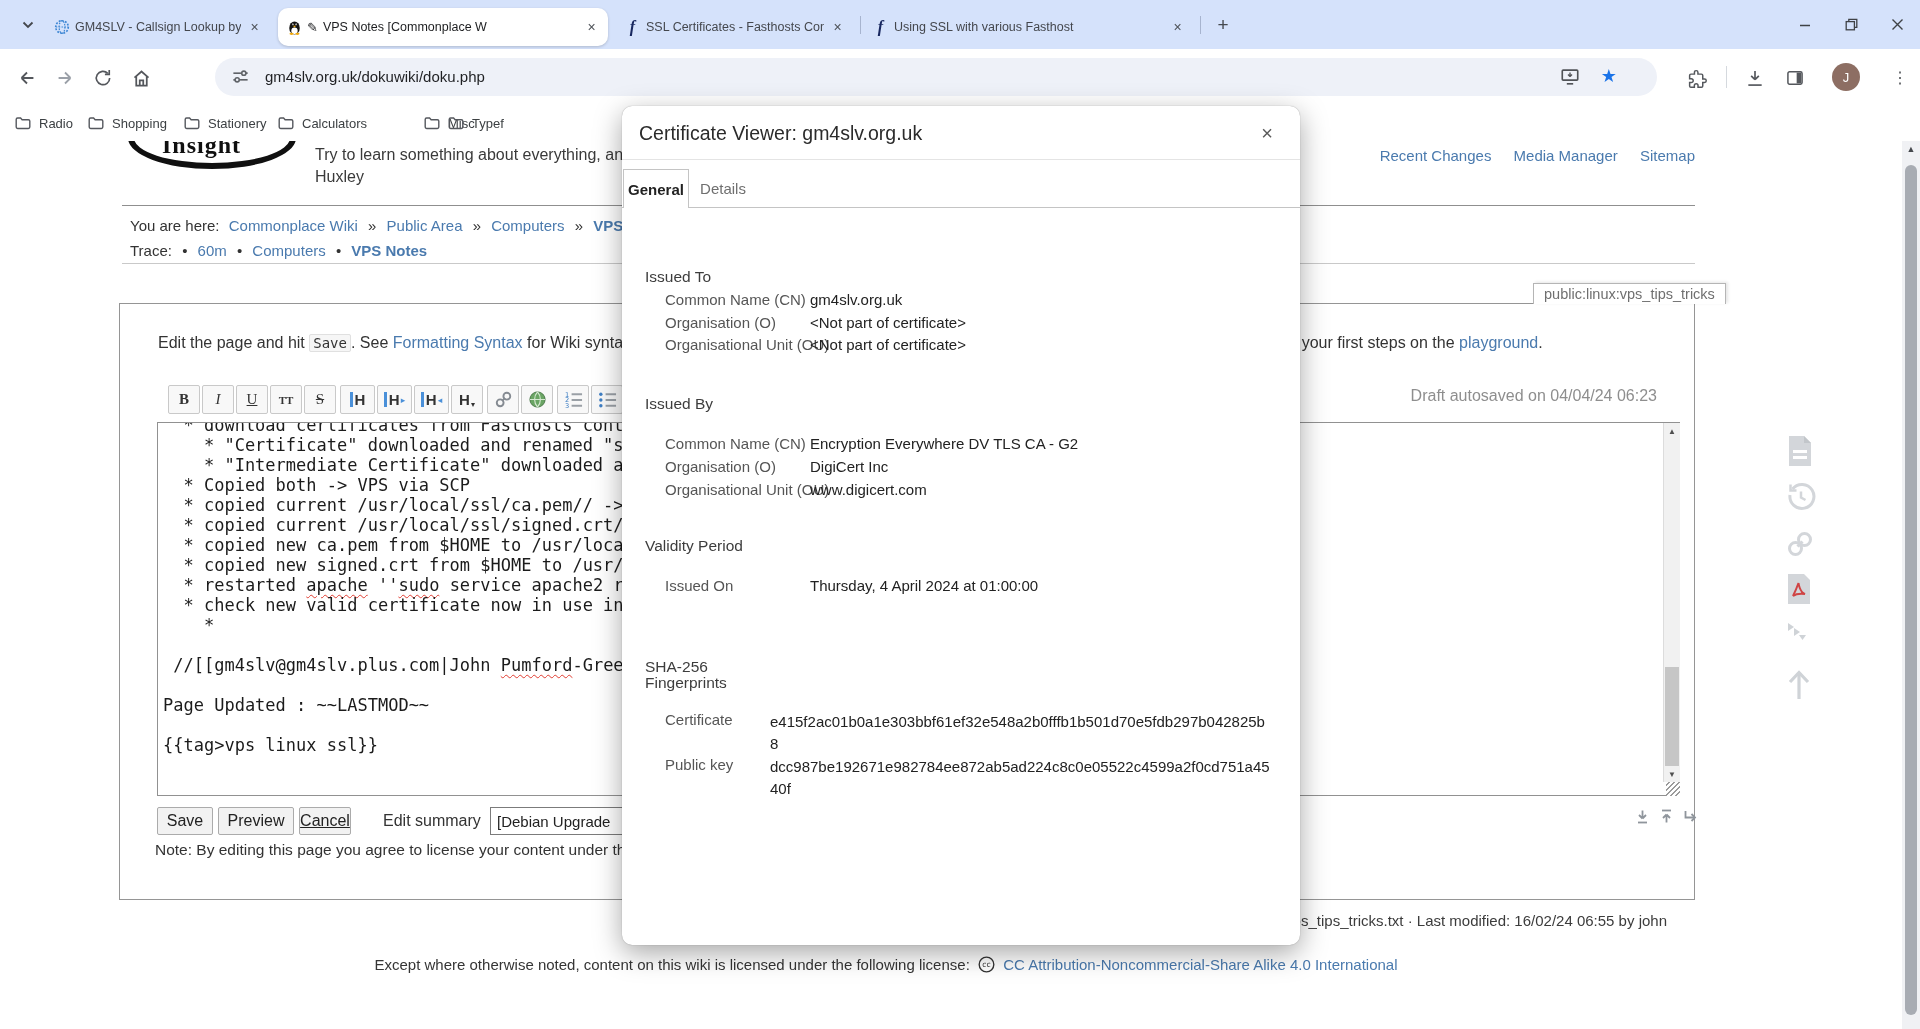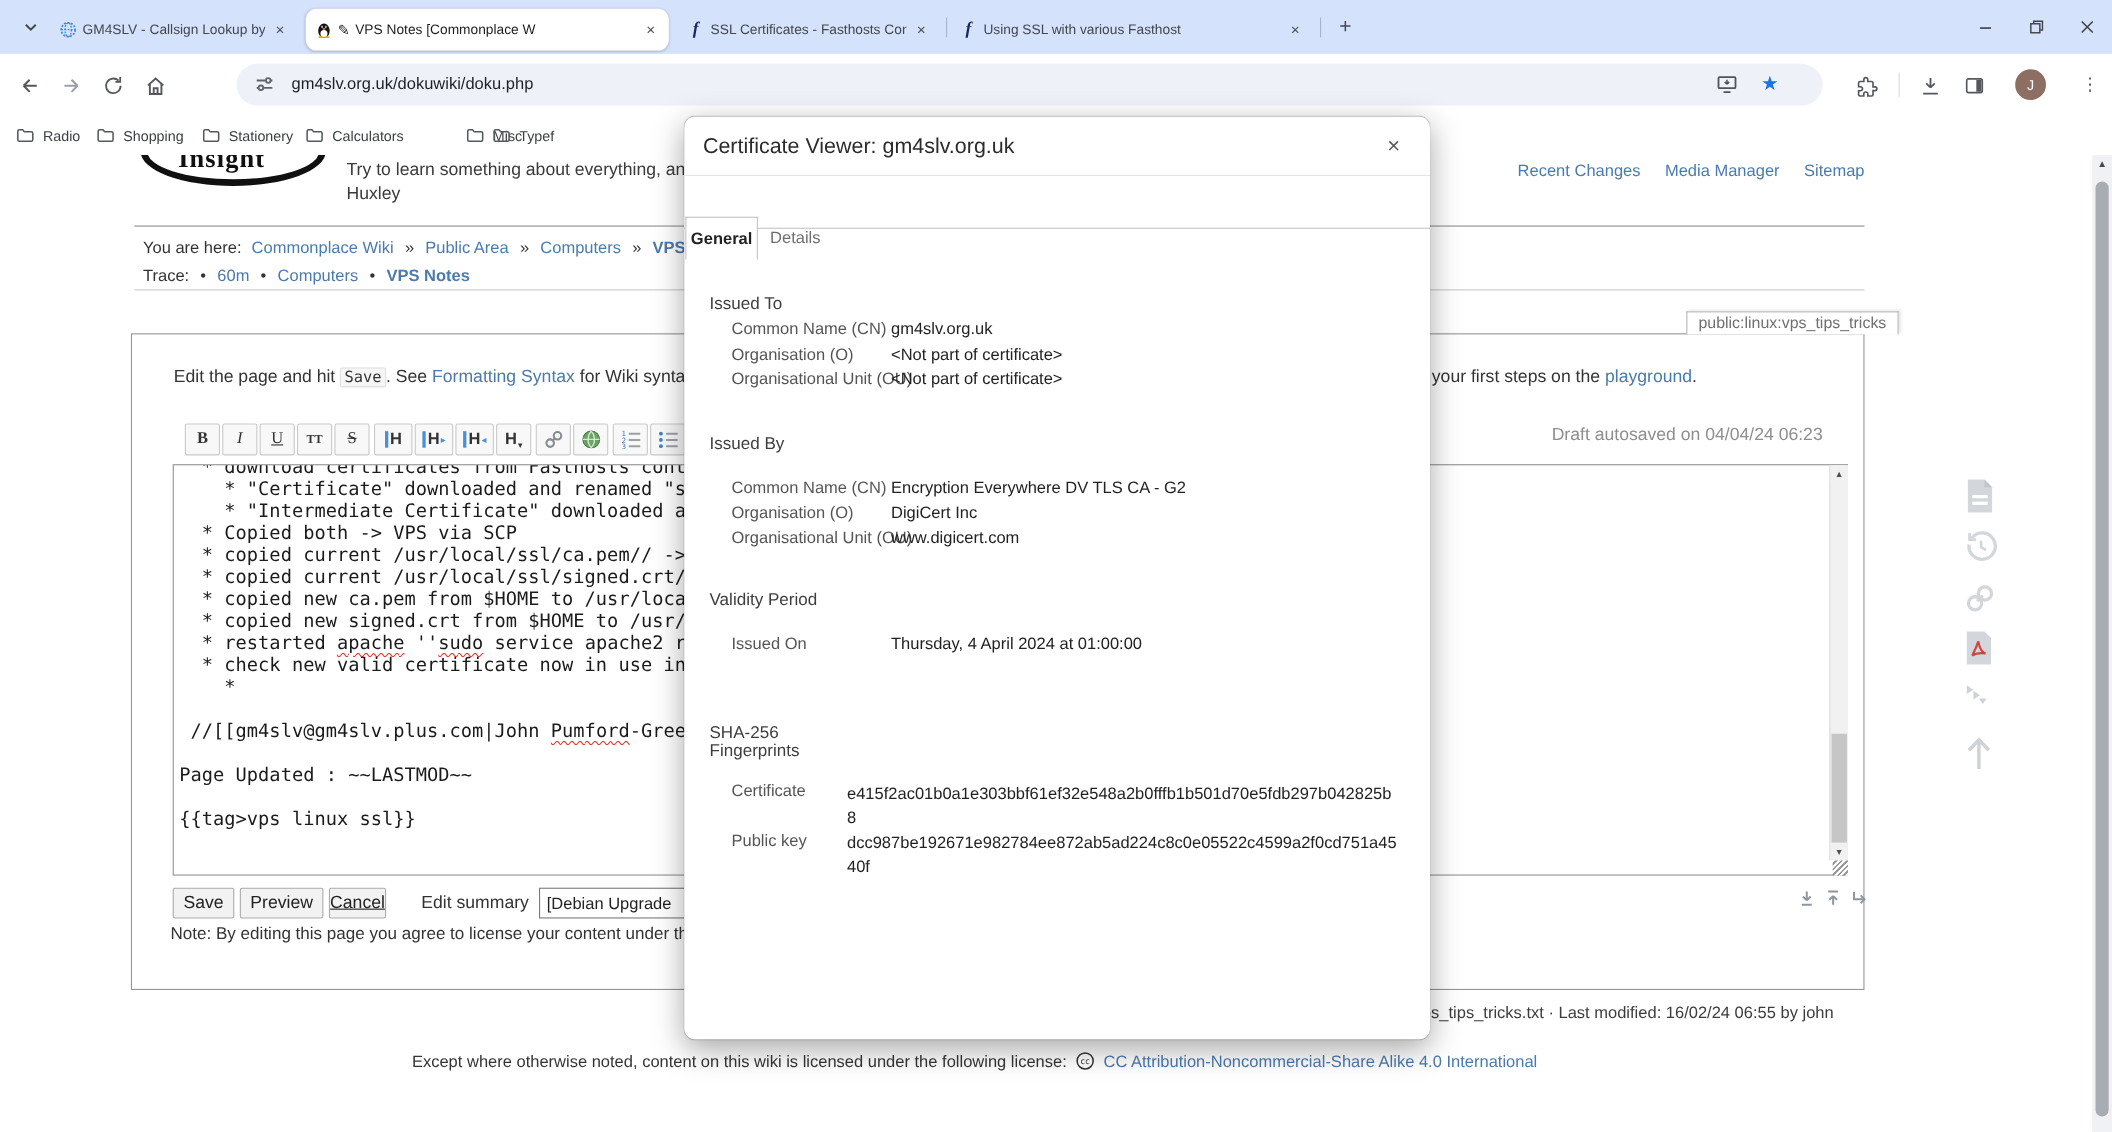--- a/index.html
+++ b/index.html
@@ -112,21 +112,21 @@
   .vscroll .varrow{position:absolute;left:0;top:3px;width:18px;text-align:center;font-size:9px;color:#45484d;}
   .vscroll .vthumb{position:absolute;left:3px;top:24px;width:12px;height:850px;background:#a8acb3;border-radius:6px;}
 
   
   .dialog{position:absolute;left:622px;top:106px;width:678px;height:839px;background:#fff;border-radius:10px;
           box-shadow:0 8px 28px rgba(0,0,0,.35),0 0 1px rgba(0,0,0,.4);z-index:100;font-size:15px;color:#222;}
   .dtitle{position:absolute;left:17px;top:16px;font-size:19.5px;color:#2b2b2b;}
   .dclose{position:absolute;right:20px;top:14px;width:26px;height:26px;font-size:20px;color:#5a5a5a;
           display:flex;align-items:center;justify-content:center;}
   .ddiv1{position:absolute;left:0;top:53px;width:678px;height:0;border-top:1px solid #e4e4e4;}
-  .dtab{position:absolute;top:63px;height:38px;display:flex;align-items:center;justify-content:center;font-size:15px;margin-top:28px;}
+  .dtab{position:absolute;top:63px;height:38px;display:flex;align-items:center;justify-content:center;font-size:15px;}
   .dtab.gen{left:1px;width:66px;border:1px solid #c4c4c4;border-bottom:none;background:#fff;
             font-weight:bold;color:#222;z-index:2;height:39px;}
   .dtab.det{left:70px;width:62px;color:#6f6f6f;}
   .ddiv2{position:absolute;left:0;top:101px;width:678px;height:0;border-top:1px solid #c4c4c4;}
   .csec{position:absolute;left:23px;font-size:15.5px;color:#3d3d3d;line-height:16px;}
   .crow{position:absolute;left:0;width:678px;height:22px;}
   .clabel{position:absolute;left:43px;color:#555;}
   .cvalue{position:absolute;left:188px;color:#222;}
   .crow.fp .cvalue{left:148px;width:500px;word-break:break-all;line-height:22px;}
 </style>

